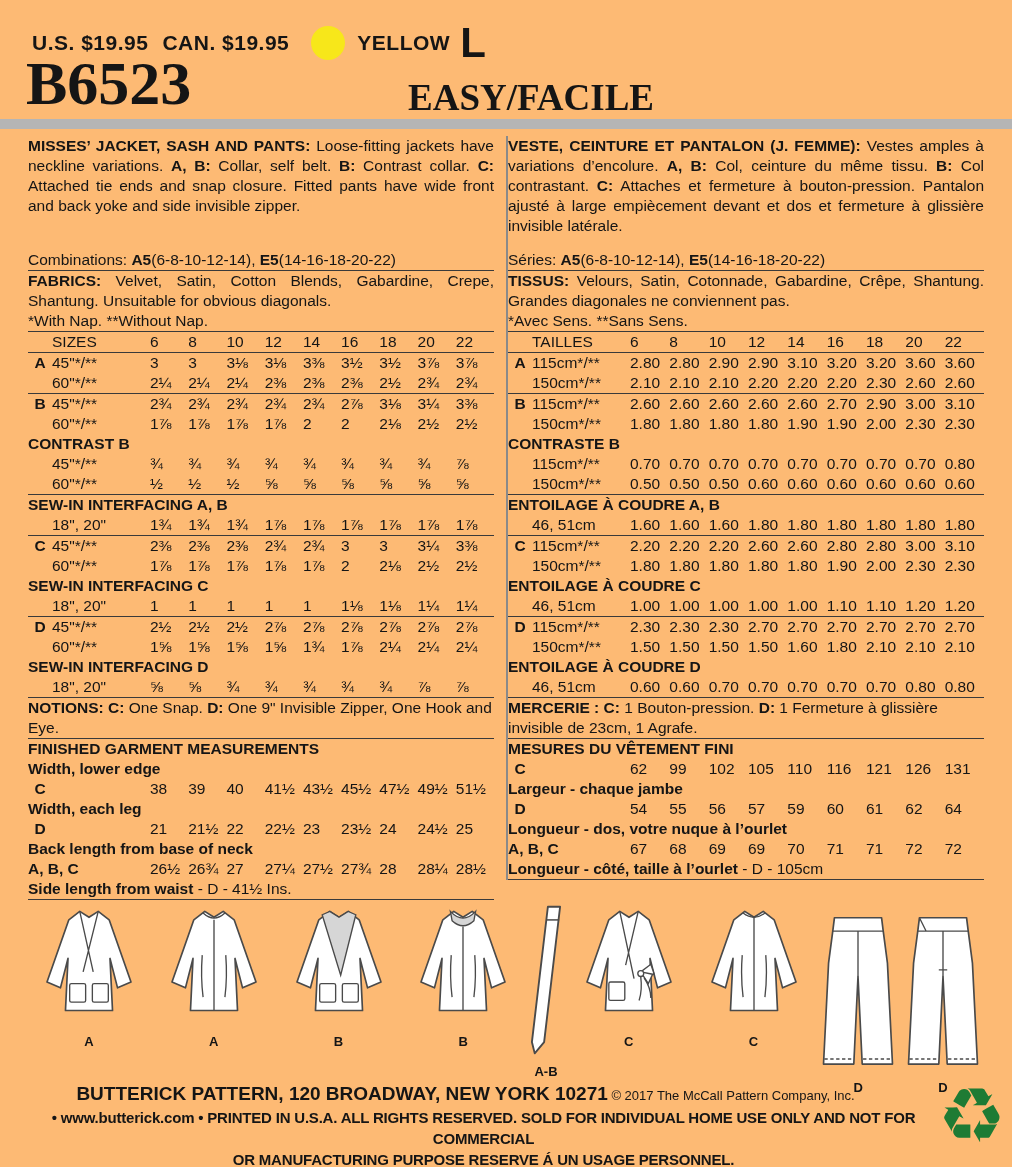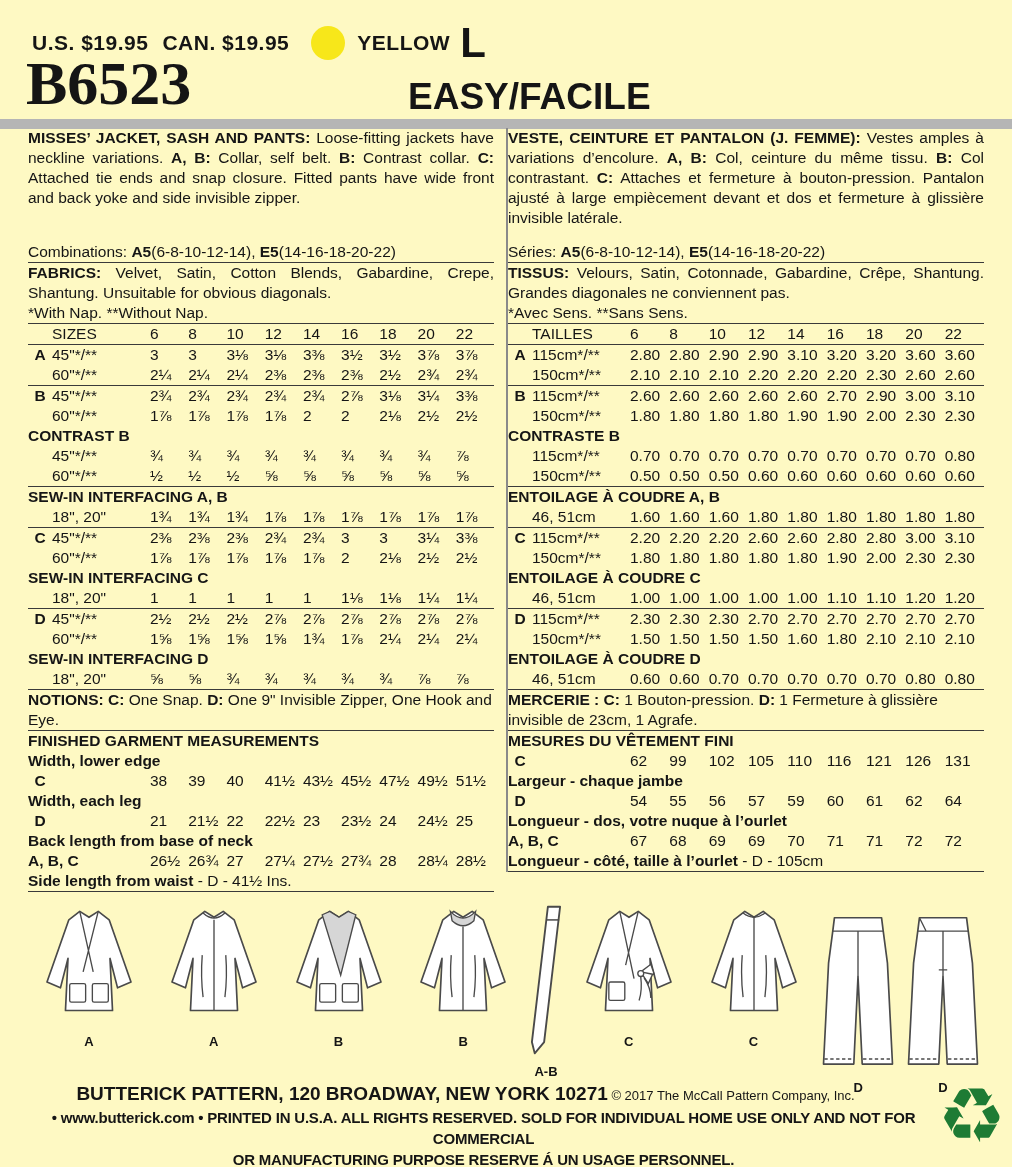--- a/index.html
+++ b/index.html
@@ -1,32 +1,32 @@
 <!DOCTYPE html>
 <html><head>
 <meta charset="utf-8">
 <style>
   html,body{margin:0;padding:0;background:#e8e8e8;}
-  .page{position:relative;width:1012px;height:1167px;background:#fef9c3;margin:0 auto;
+  .page{position:relative;width:1012px;height:1167px;background:#fdba74;margin:0 auto;
         font-family:"Liberation Sans",sans-serif;color:#151515;overflow:hidden;}
 
   
   .topbar{position:absolute;left:32px;top:26px;display:flex;align-items:center;}
   .price{font-weight:700;font-size:21px;letter-spacing:.5px;white-space:pre;}
   .dot{width:34px;height:34px;border-radius:50%;margin:0 12px 0 22px;}
   .colorname{font-weight:700;font-size:21px;letter-spacing:.5px;}
   .sizeletter{font-weight:700;font-size:42px;margin-left:10px;line-height:34px;}
   .patnum{position:absolute;left:26px;top:52px;font-family:"Liberation Serif",serif;
           font-weight:700;font-size:62px;line-height:62px;}
-  .difficulty{position:absolute;left:408px;top:76px;font-family:Liberation Sans, sans-serif;
+  .difficulty{position:absolute;left:408px;top:76px;font-family:Liberation Serif, serif;
           font-weight:700;font-size:37px;}
   .grayband{position:absolute;left:0;top:119px;width:1012px;height:10px;background:#b5b5b5;}
 
   
-  .columns{position:absolute;left:28px;top:128px;width:956px;display:flex;align-items:flex-start;}
+  .columns{position:absolute;left:28px;top:136px;width:956px;display:flex;align-items:flex-start;}
   .col{width:478px;box-sizing:border-box;}
   .col-left{padding-right:12px;}
   .col-right{border-left:2px solid #8a8a8a;}
   .p{font-size:15.5px;line-height:20px;}
   .just{text-align:justify;}
   .b{font-weight:700;}
   .small{font-size:13px;font-weight:400;}
   .hline{font-weight:700;font-size:15.5px;line-height:20px;white-space:nowrap;}
   .trow{display:grid;grid-template-columns:122px repeat(9,1fr);font-size:15.5px;line-height:20px;}
   .lcell{display:flex;white-space:nowrap;text-align:center;}

